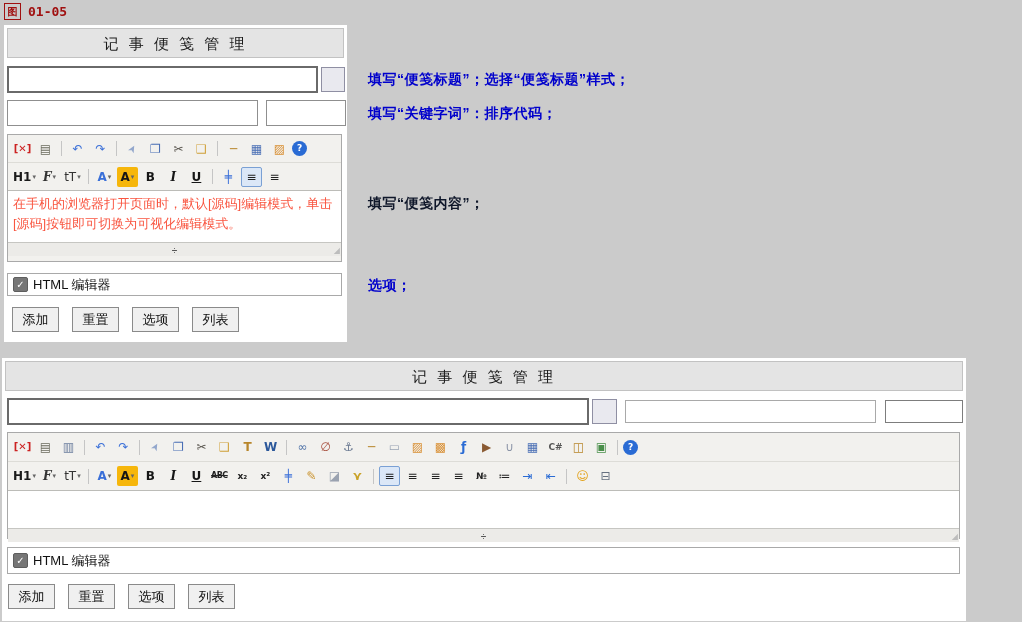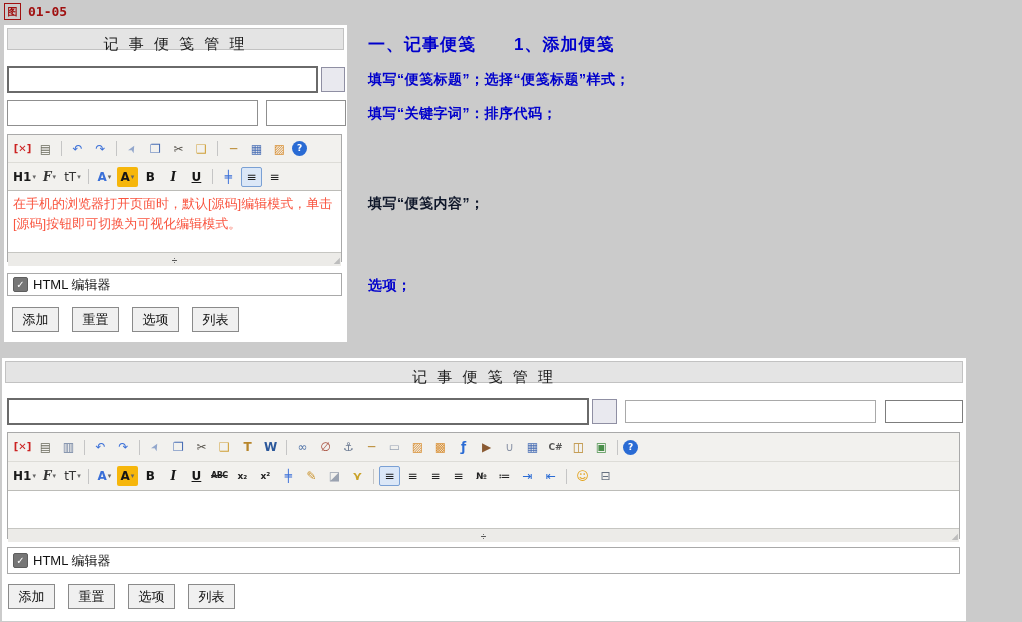--- a/index.html
+++ b/index.html
@@ -11,21 +11,21 @@
   
   .figlabel{position:absolute;left:4px;top:3px;display:flex;align-items:center;
     color:#a01010;font-weight:bold;font-size:13px;font-family:"DejaVu Sans Mono",monospace;}
   .fig-icon{width:15px;height:15px;border:1px solid #a01010;color:#a01010;font-size:10px;
     display:inline-flex;align-items:center;justify-content:center;margin-right:7px;
     font-family:"Liberation Sans",sans-serif;}
   
   .panel{position:absolute;background:#ffffff;}
   .panel.small{left:4px;top:25px;width:343px;height:317px;}
   .panel.large{left:2px;top:358px;width:964px;height:263px;}
-  .ptitle{position:absolute;left:3px;right:3px;top:3px;height:22px;line-height:30px;
+  .ptitle{position:absolute;left:3px;right:3px;top:3px;height:30px;line-height:30px;
     background:#e4e4e4;border:1px solid #c2c2c2;text-align:center;font-size:15px;
     letter-spacing:3px;color:#1a1a1a;box-sizing:border-box;}
   
   input{box-sizing:border-box;background:#fff;outline:none;}
   .small .r1{position:absolute;left:3px;top:41px;right:3px;height:27px;}
   .small .title-inp{position:absolute;left:0;top:0;width:311px;height:27px;border:2px solid #6a6a6a;}
   .small .mini-btn{position:absolute;left:314px;top:1px;width:24px;height:25px;
     background:#e9e9ef;border:1px solid #8f8fa3;cursor:pointer;}
   .small .r2{position:absolute;left:3px;top:75px;right:3px;height:26px;}
   .small .kw-inp{position:absolute;left:0;top:0;width:251px;height:26px;border:1px solid #8f8f8f;}
@@ -57,21 +57,21 @@
   .bold{font-weight:bold;}
   .ital{font-style:italic;font-family:"DejaVu Serif",serif;font-weight:bold;}
   .und{text-decoration:underline;font-weight:bold;}
   .strike{text-decoration:line-through;font-size:8px;font-weight:bold;letter-spacing:-0.5px;}
   .tiny{font-size:9px;font-weight:bold;}
   .src{font-weight:bold;font-size:10px;}
   .src::before{content:"[";color:#cc2222;font-size:10px;}
   .src::after{content:"]";color:#cc2222;font-size:10px;}
   .cursor{transform:rotate(-60deg);font-size:10px;}
   .content{background:#fff;border-top:1px solid #bcbcb8;overflow:hidden;box-sizing:border-box;padding:3px 5px;}
-  .small .content{height:62px;}
+  .small .content{height:52px;}
   .large .content{height:38px;}
   .hint{font-size:13px;line-height:1.55;}
   .resize{height:13px;background:#ecebe8;border-top:1px solid #c6c6c2;position:relative;
     text-align:center;line-height:11px;cursor:row-resize;}
   .rh{font-size:10px;color:#555;}
   .rg{position:absolute;right:1px;bottom:0;font-size:8px;color:#bdbdbd;cursor:nwse-resize;}
   
   .cbrow{position:absolute;border:1px solid #a9a9a9;background:#fff;display:flex;align-items:center;
     box-sizing:border-box;padding-left:5px;font-size:13px;color:#111;}
   .small .cbrow{left:3px;top:248px;width:335px;height:23px;}
@@ -157,23 +157,20 @@
   </div>
   <div class="btnrow">
     <button class="btn">添加</button>
     <button class="btn">重置</button>
     <button class="btn">选项</button>
     <button class="btn">列表</button>
   </div>
 </div>
 
 <div class="tutorial">
-  <div class="t-head" style="color: rgb(0, 0, 204);">
-    <span>一、记事便笺</span><span class="hr2">1、添加便笺</span>
-  </div>
   <div class="t-line l2" style="color: rgb(0, 0, 204);">填写“关键字词”：排序代码；</div>
   <div class="t-line l1" style="color: rgb(0, 0, 204);">填写“便笺标题”；选择“便笺标题”样式；</div>
   <div class="t-line l3" style="color: #0f172a;">填写“便笺内容”；</div>
   <div class="t-line l4" style="color: rgb(0, 0, 204);">选项；</div>
 </div>
 
 <div class="panel large">
   <div class="ptitle">记 事 便 笺 管 理</div>
   <div class="r1">
     <input class="title-inp" style="">

